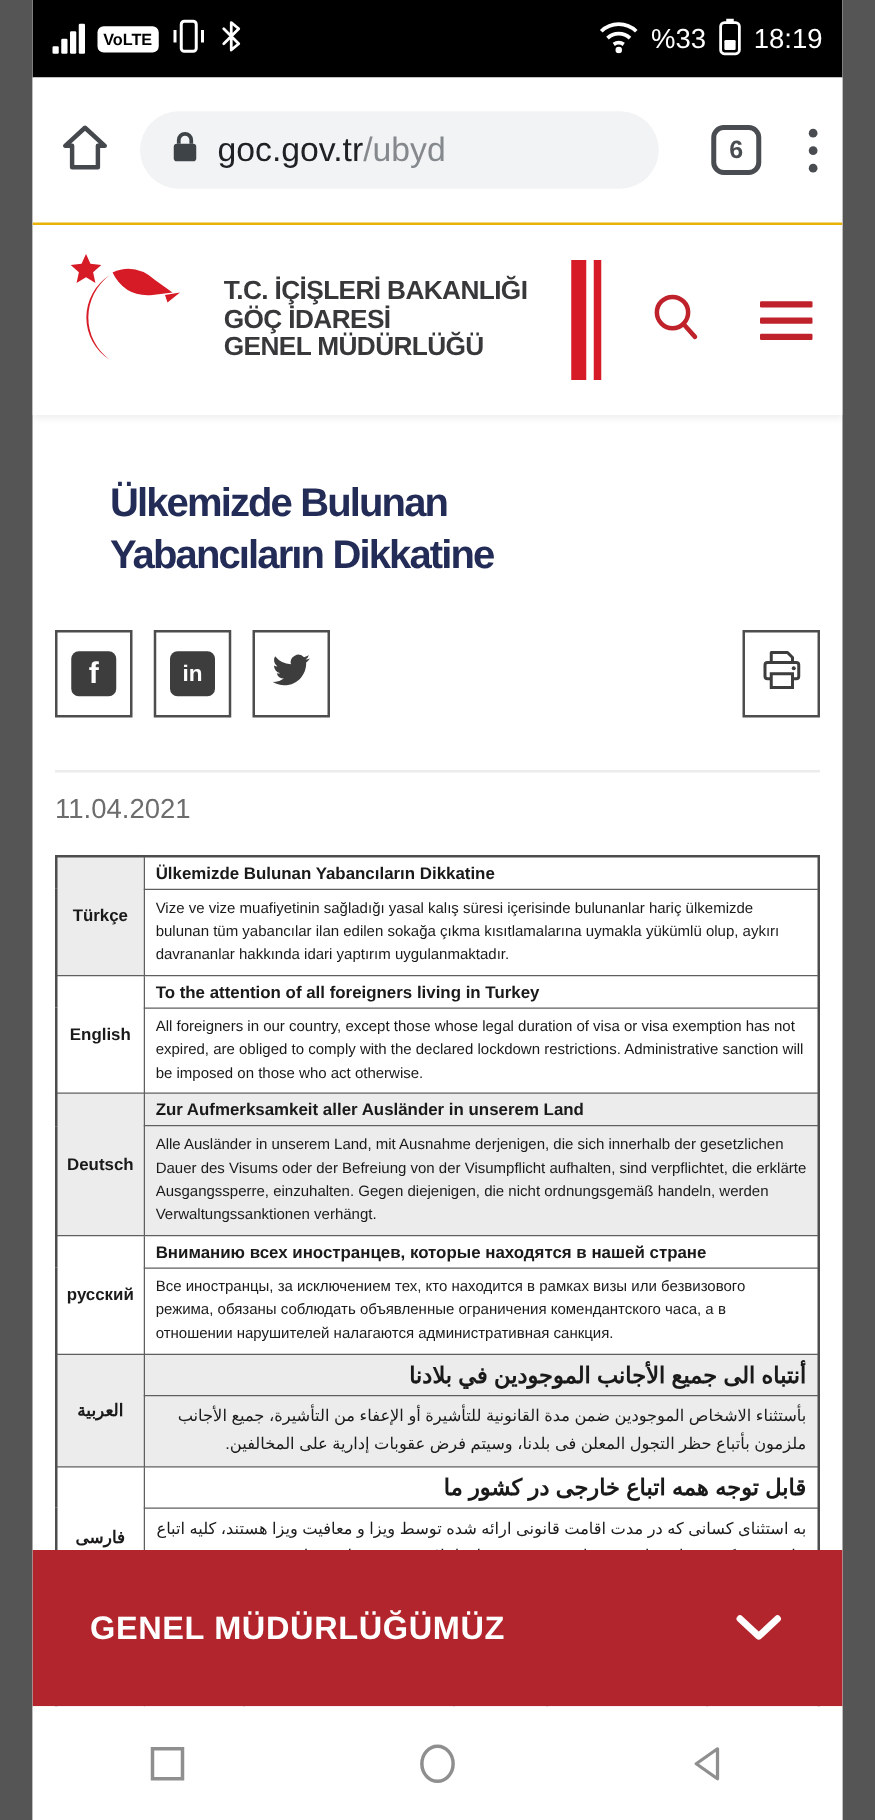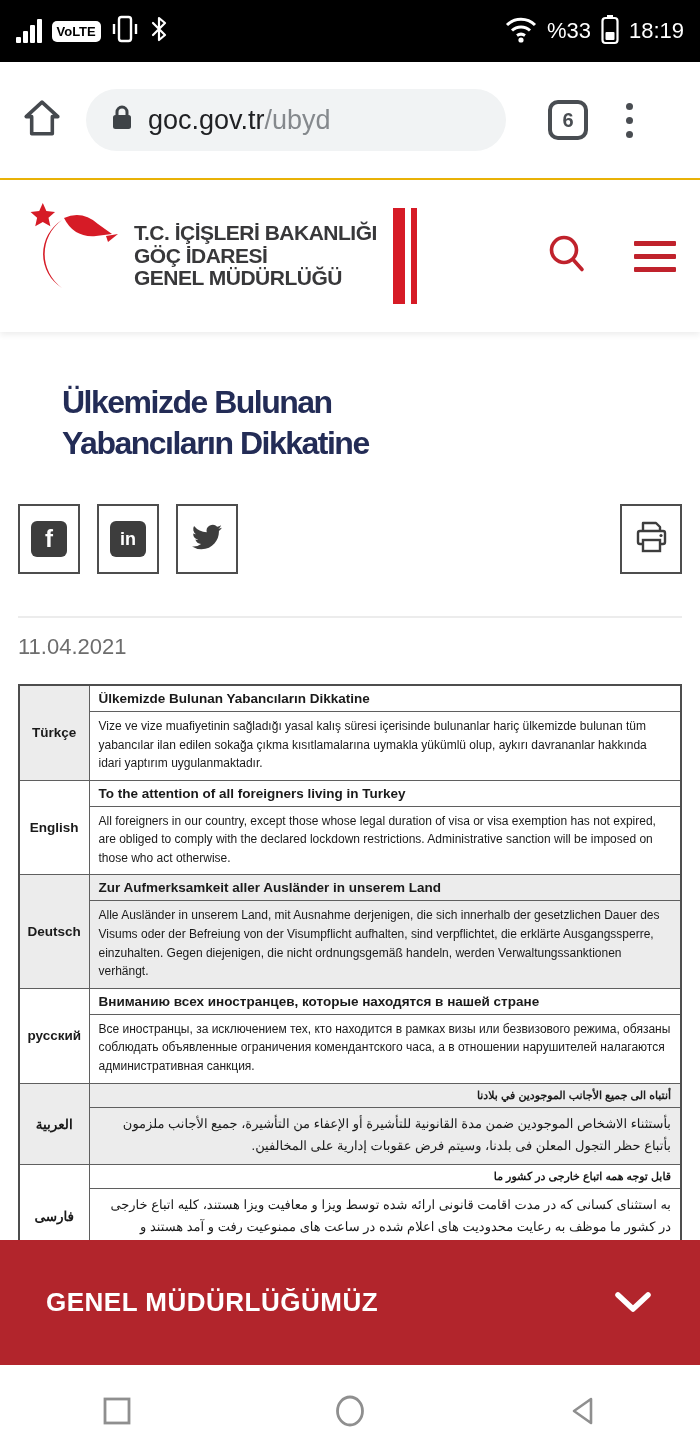--- a/index.html
+++ b/index.html
@@ -1,18 +1,18 @@
 <!DOCTYPE html>
 <html><head>
 <meta charset="utf-8">
 <style>
   * { margin:0; padding:0; box-sizing:border-box; }
   html,body { background:#555; }
   .screen {
-    position:relative; width:700px; height:1456px; margin:0 auto;
+    position:relative; width:648px; height:1456px; margin:0 auto;
     background:#fff; overflow:hidden;
     font-family:"Liberation Sans", sans-serif;
   }
 
   
   .status-bar {
     height:62px; background:#000; color:#fff;
     display:flex; align-items:center; padding:0 16px;
   }
   .status-left { display:flex; align-items:center; gap:10px; }
@@ -43,21 +43,21 @@
   }
   .dots { margin-left:38px; display:flex; flex-direction:column; gap:7px; }
   .dots i { width:7px; height:7px; border-radius:50%; background:#494d52; }
 
   
   .site-header {
     height:152px; background:#fff; display:flex; align-items:center; padding:0 24px;
     box-shadow:0 3px 6px rgba(0,0,0,0.07);
     position:relative; z-index:2;
   }
-  .logo-group { display:flex; align-items:center; gap:10px; }
+  .logo-group { display:flex; align-items:center; gap:29px; }
   .logo-text { line-height:1.08; color:#38383a; letter-spacing:-0.5px; }
   .logo-text .l1 { font-size:21px; font-weight:bold; }
   .logo-text .l2, .logo-text .l3 { font-size:21px; font-weight:bold; }
   .logo-bars { display:flex; gap:6px; margin-left:6px; }
   .logo-bars i { display:block; height:96px; background:#d61b26; }
   .logo-bars i:first-child { width:12px; }
   .logo-bars i:last-child { width:6px; }
   .header-actions { margin-left:auto; display:flex; align-items:center; gap:44px; }
   .hamburger { display:flex; flex-direction:column; gap:8px; cursor:pointer; }
   .hamburger i { width:42px; height:5px; background:#c0222c; border-radius:1px; }
@@ -89,21 +89,21 @@
   }
   .lang-table td { border:1px solid #5f5f5f; vertical-align:middle; color:#1a1a1a; }
   .lang-table td.lang {
     width:70px; text-align:center; font-weight:bold; font-size:13.5px; padding:4px 2px;
   }
   .lang-table td.hdr { font-weight:bold; font-size:13.5px; padding:5px 9px; }
   .lang-table td.body { font-size:12px; line-height:1.55; padding:5px 9px 7px; }
   tbody.shaded td { background:#ececec; }
   tbody.label-shaded td.lang { background:#ececec; }
   tbody.rtl td.hdr, tbody.rtl td.body { text-align:right; }
-  tbody.rtl td.hdr { font-size:11px; }
+  tbody.rtl td.hdr { font-size:18px; }
   tbody.rtl td.body { font-size:13px; line-height:1.7; }
 
   
   .footer-bar {
     position:absolute; left:0; right:0; bottom:91px; height:125px; background:#b2252c;
     display:flex; align-items:center; padding:12px 46px; cursor:pointer;
   }
   .footer-bar .label { color:#fff; font-weight:bold; font-size:26px; letter-spacing:0.5px; }
   .footer-bar svg { margin-left:auto; }
 

